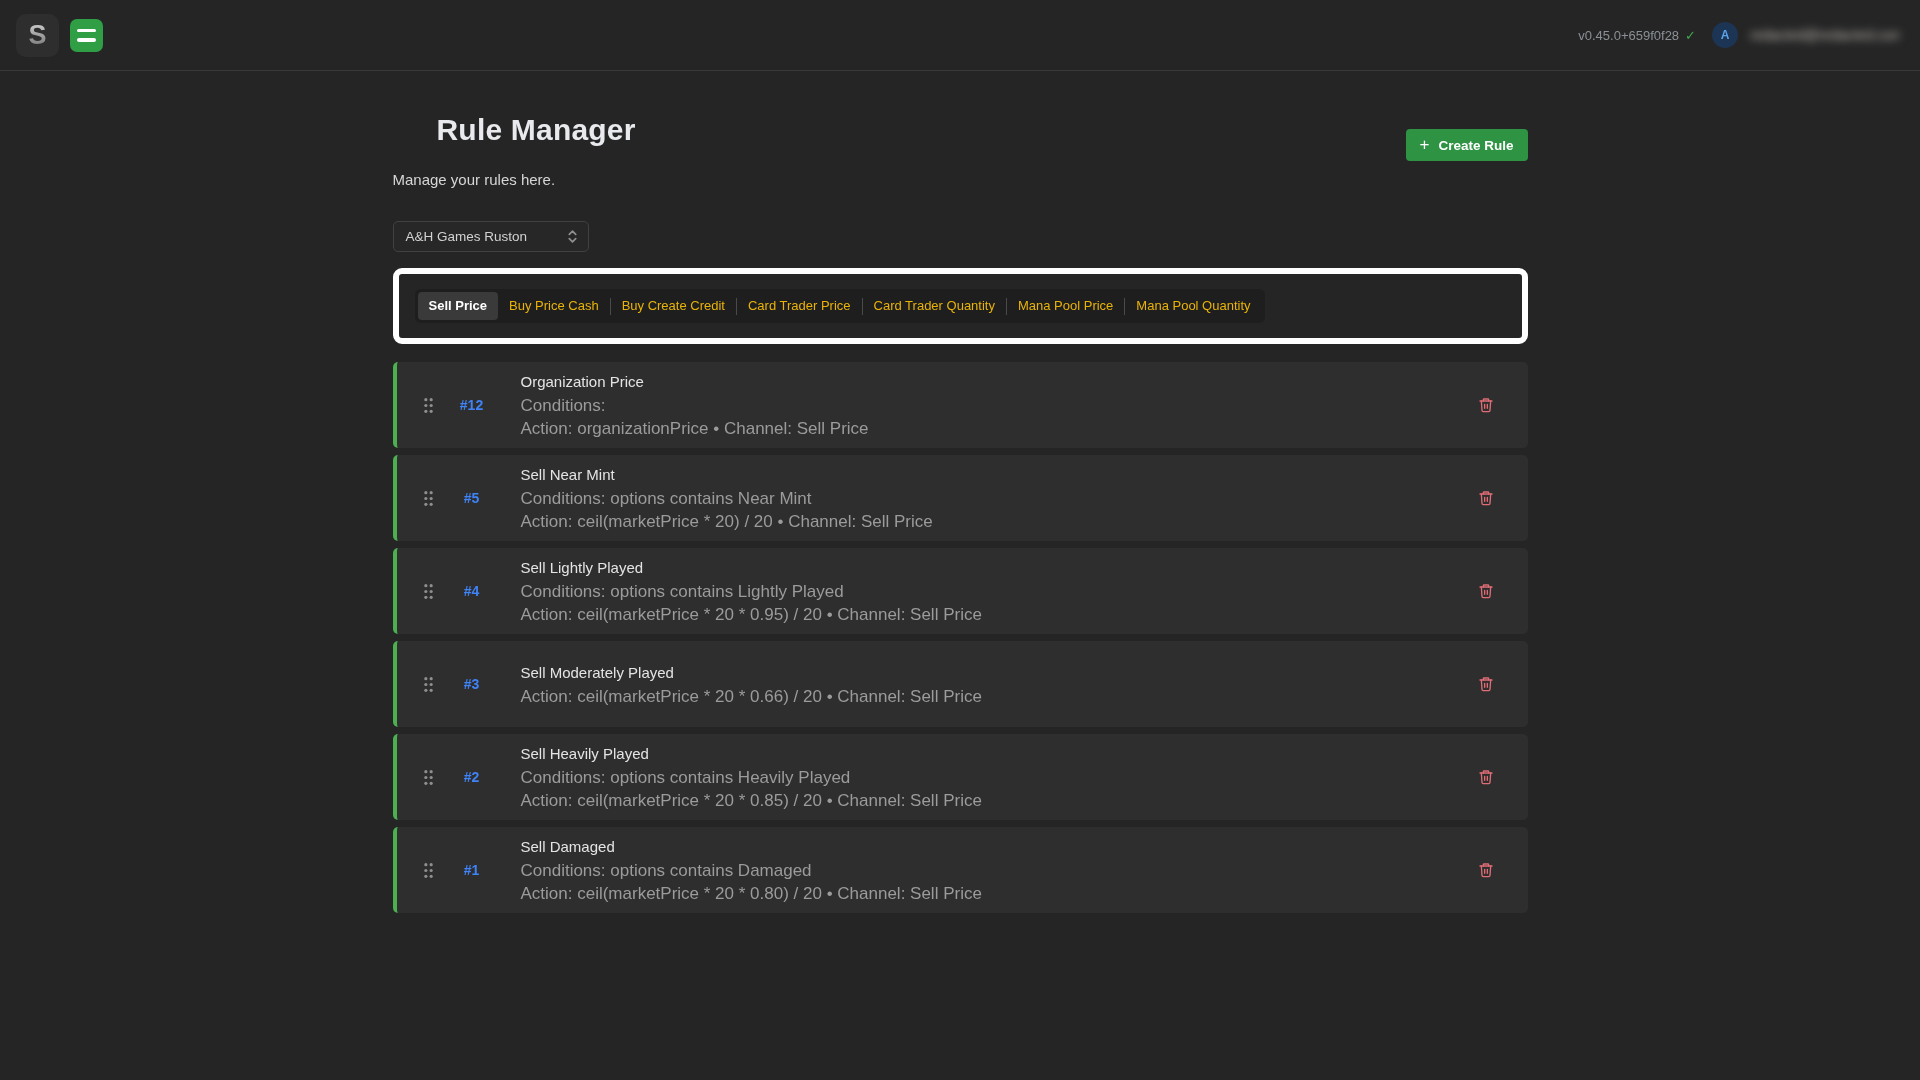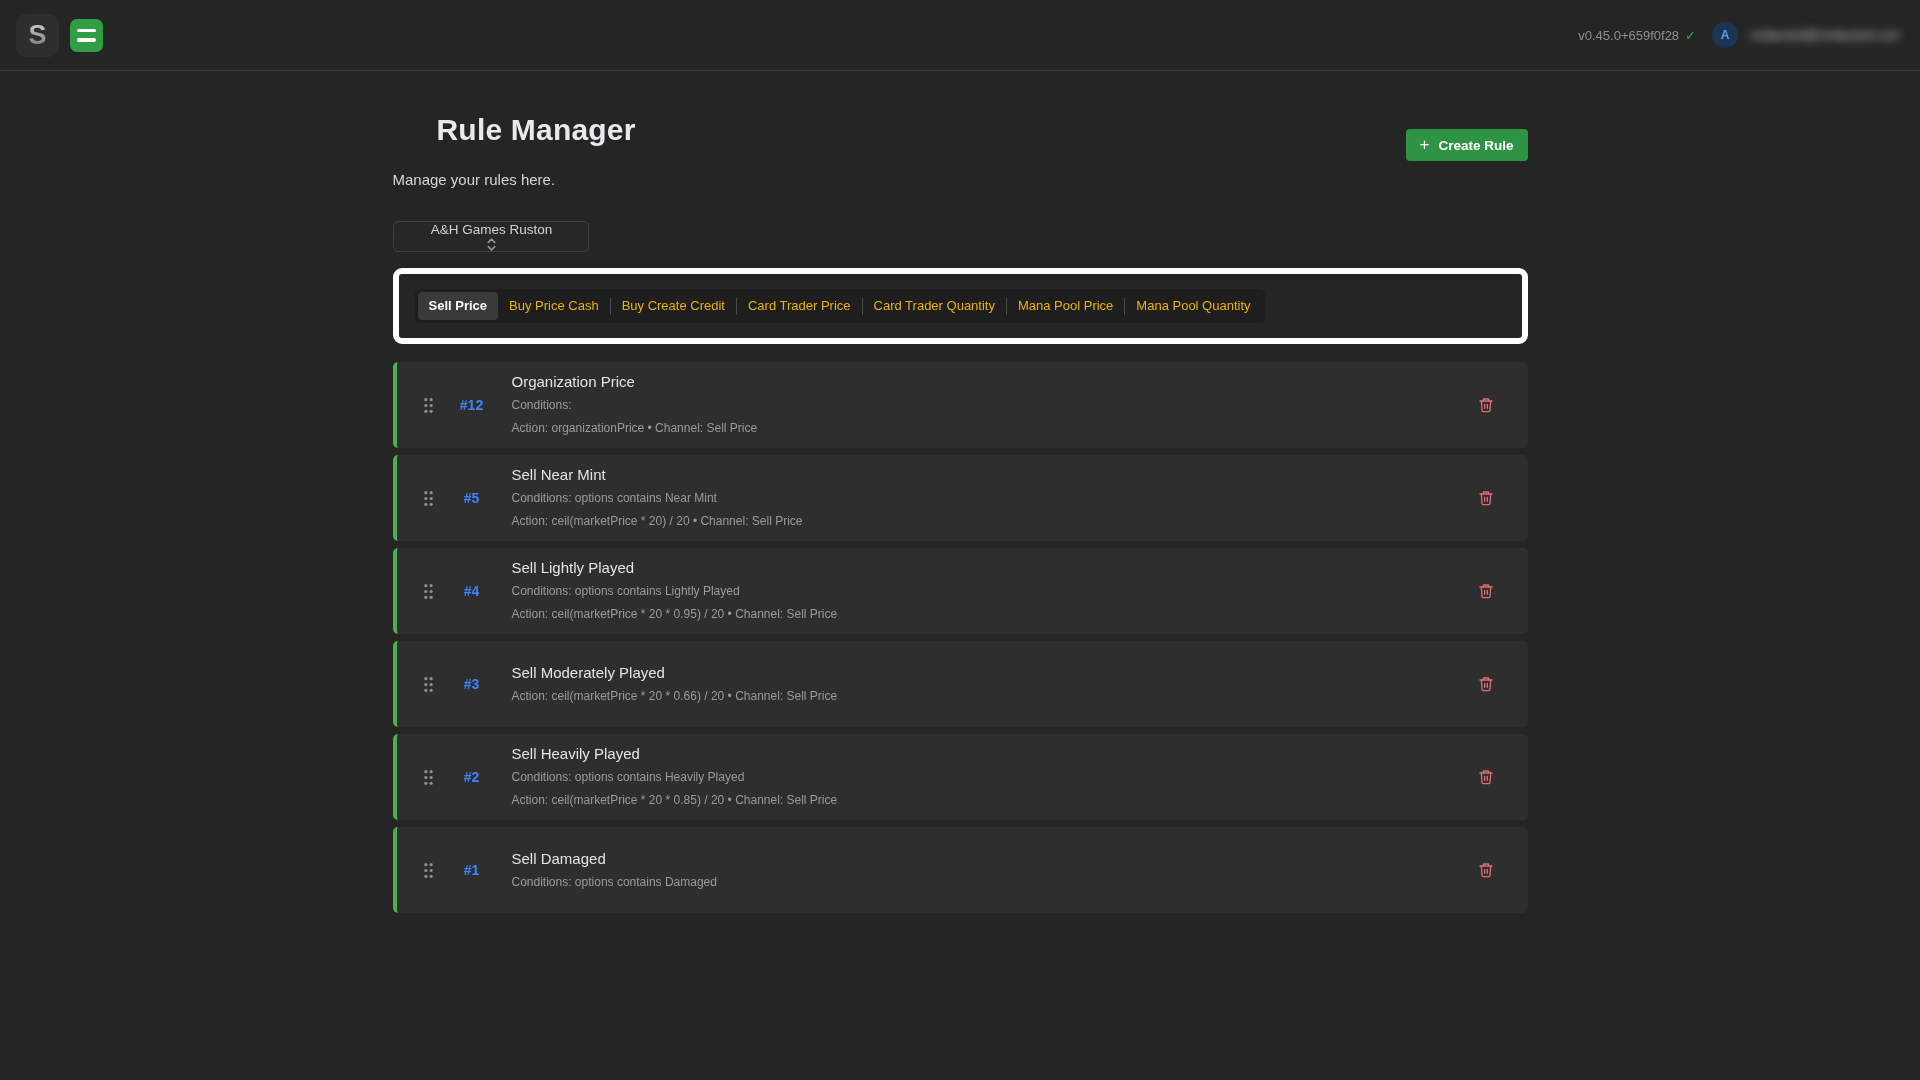--- a/index.html
+++ b/index.html
@@ -80,21 +80,20 @@
   .store-select {
     margin-top:33px;
     width:196px; height:31px;
     background:#272727;
     border:1px solid #414141;
     border-radius:5px;
     display:flex; align-items:center;
     padding:0 10px 0 12px;
     font-size:13.5px; color:#d2d2d2;
     cursor:pointer;
-    flex-direction:column;
   }
   .store-select .select-value { flex:1; }
   .unfold-icon { color:#8f8f8f; display:flex; }
 
   
   .tabs-card {
     margin-top:16px;
     border:6px solid #ffffff;
     border-radius:9px;
     padding:15px 16px;
@@ -130,23 +129,23 @@
     margin-left:26px;
     color:#8f8f8f;
     display:flex;
     cursor:grab;
   }
   .rule-number {
     width:44px; margin-left:16px;
     text-align:center;
     color:#3f83f8; font-size:14px; font-weight:bold;
   }
-  .rule-body { flex:1; margin-left:18px; min-width:0; }
+  .rule-body { flex:1; margin-left:27px; min-width:0; }
   .rule-title { font-size:15px; color:#e4e4e4; line-height:20px; }
-  .rule-conditions, .rule-action { font-size:12px; color:#9b9b9b; line-height:19px; }
+  .rule-conditions, .rule-action { font-size:17px; color:#9b9b9b; line-height:19px; }
   .rule-conditions { margin-top:4px; }
   .rule-action { margin-top:4px; }
   .trash-btn {
     margin-right:30px;
     background:none; border:none;
     color:#e06c75; cursor:pointer;
     display:flex; padding:4px;
   }
 </style>
 </head>
@@ -347,20 +346,21 @@
         <circle cx="2.5" cy="8" r="1.5"></circle>
             <circle cx="7.5" cy="8" r="1.5"></circle>
         <circle cx="2.5" cy="13.5" r="1.5"></circle>
             <circle cx="7.5" cy="13.5" r="1.5"></circle>
       </svg>
     </span>
     <span class="rule-number">#1</span>
     <div class="rule-body">
       <div class="rule-title">Sell Damaged</div>
       <div class="rule-conditions">Conditions: options contains Damaged</div>
+      <div class="rule-action">Action: ceil(marketPrice * 20 * 0.80) / 20 • Channel: Sell Price</div>
     </div>
     <button class="trash-btn">
       <svg width="16" height="16" viewBox="0 0 24 24" fill="none" stroke="currentColor" stroke-width="2" stroke-linecap="round" stroke-linejoin="round">
         <path d="M3 6h18"></path>
         <path d="M8 6V4a1 1 0 0 1 1-1h6a1 1 0 0 1 1 1v2"></path>
         <path d="M19 6l-1 14a2 2 0 0 1-2 2H8a2 2 0 0 1-2-2L5 6"></path>
         <path d="M10 11v6M14 11v6"></path>
       </svg>
     </button>
   </div>

